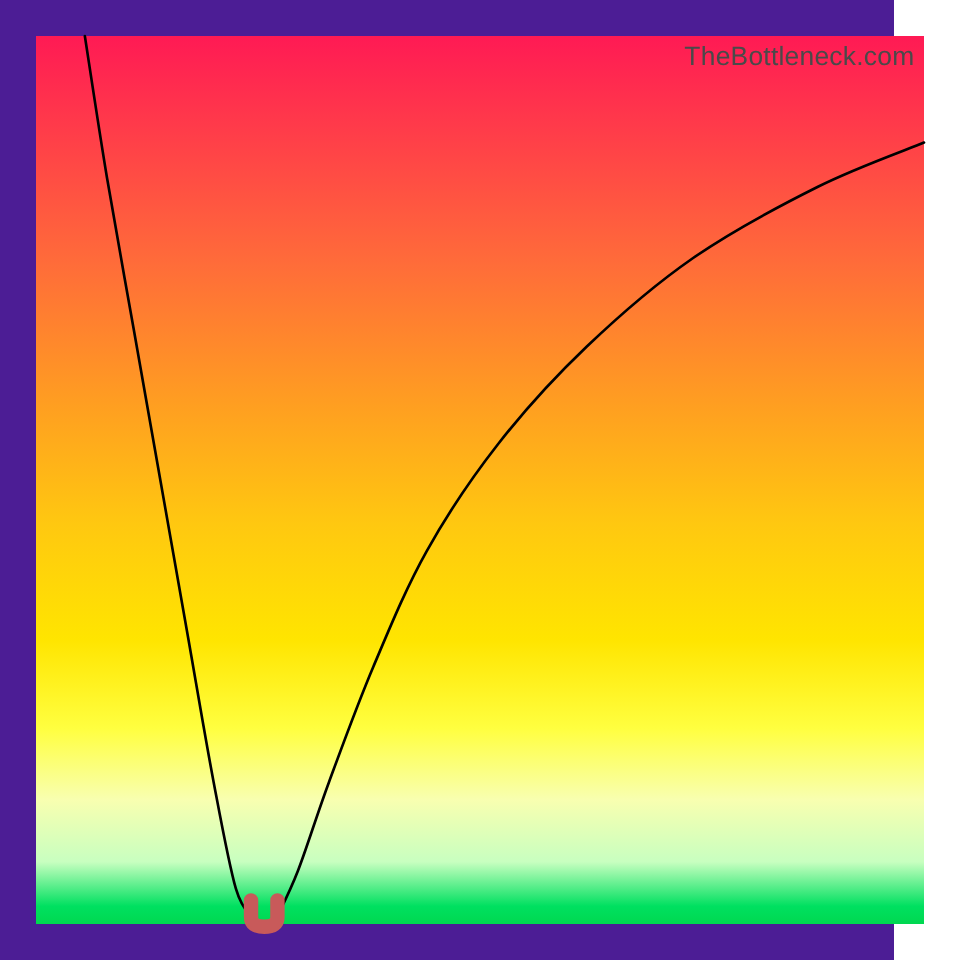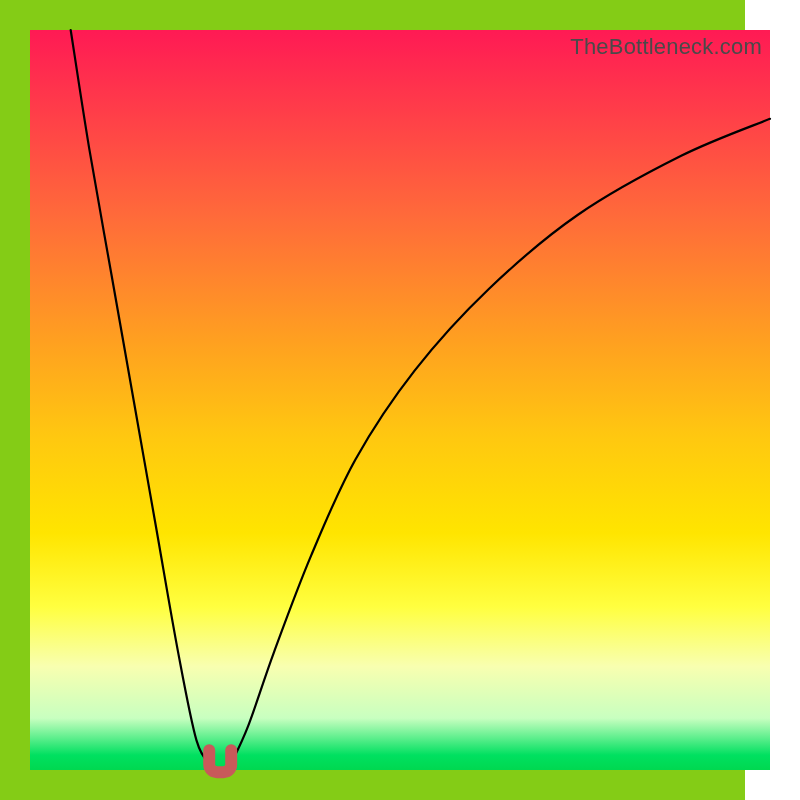--- a/index.html
+++ b/index.html
@@ -1,20 +1,20 @@
 <!DOCTYPE html>
 <html><head>
 <meta charset="utf-8">
 <style>
   * { margin: 0; padding: 0; box-sizing: border-box; }
   html, body { width: 800px; height: 800px; overflow: hidden; }
   .frame {
     width: 745px;
     height: 800px;
-    background: #84cc16;
+    background: #4c1d95;
     position: relative;
   }
   .plot-area {
     position: absolute;
     left: 30px;
     top: 30px;
     width: 740px;
     height: 740px;
     background: linear-gradient(
       to bottom,

